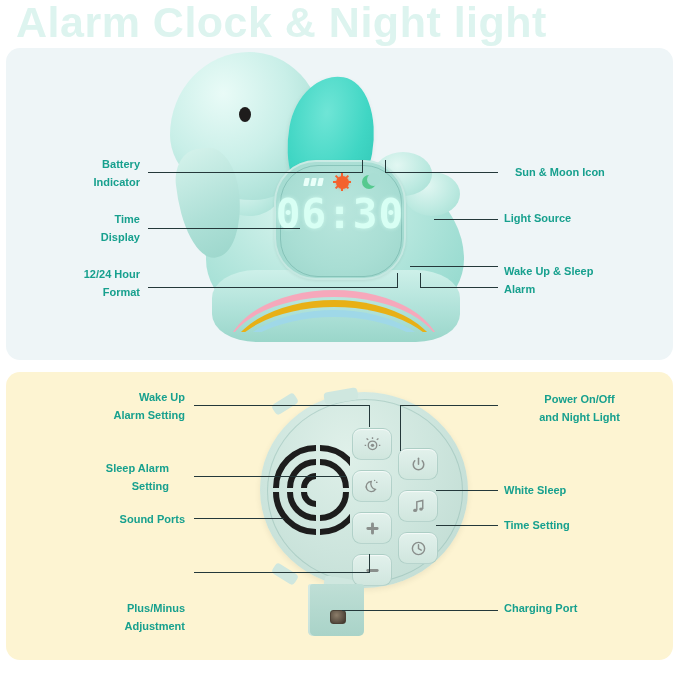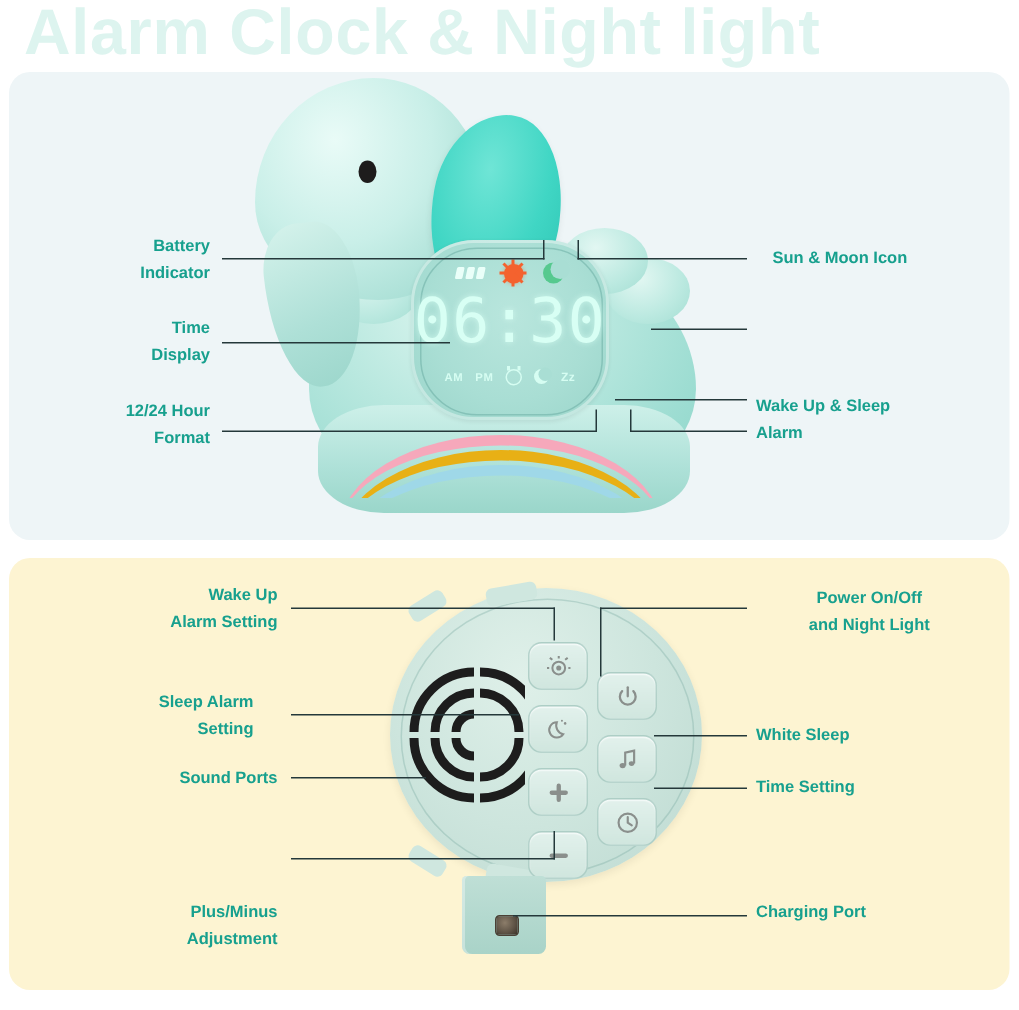--- a/index.html
+++ b/index.html
@@ -100,21 +100,21 @@
   .sun:after{transform:translate(-50%,-50%) rotate(90deg);}
   .sun i{position:absolute;left:50%;top:50%;width:18px;height:2px;background:#f4622e;transform:translate(-50%,-50%) rotate(45deg);}
   .sun i+i{transform:translate(-50%,-50%) rotate(-45deg);}
   .moonbig{position:relative;width:14px;height:14px;}
   .moonbig:before{content:"";position:absolute;left:0;top:0;width:14px;height:14px;border-radius:50%;background:#56c98f;}
   .moonbig:after{content:"";position:absolute;left:5px;top:-2px;width:13px;height:13px;border-radius:50%;background:#a9ded4;}
   .moonbig u{position:absolute;right:-1px;top:7px;width:3px;height:3px;background:#bff3dc;border-radius:50%;}
   .lcd-digits{
     position:absolute;left:0;top:30px;width:132px;text-align:center;
     font-family:"DejaVu Sans Mono", monospace;
-    font-size:41px;font-weight:400;letter-spacing:1px;color:#d8fff4;
+    font-size:41px;font-weight:700;letter-spacing:1px;color:#d8fff4;
     text-shadow:0 0 4px rgba(216,255,244,.7);
     line-height:48px;
   }
   .lcd-bot{
     position:absolute;left:0;top:84px;width:132px;height:14px;
     display:flex;align-items:center;justify-content:center;gap:8px;
     font-size:7.5px;font-weight:700;color:#d6fdf2;letter-spacing:.4px;
   }
   .mini-alarm{width:9px;height:9px;border-radius:50%;border:1.6px solid #d6fdf2;position:relative;}
   .mini-alarm:before,.mini-alarm:after{content:"";position:absolute;top:-3px;width:2px;height:3px;background:#d6fdf2;}
@@ -198,38 +198,32 @@
             <i></i>
             <i></i>
           </span>
         <span class="moonbig">
             <u></u>
           </span>
       </div>
 
       <div class="lcd-digits">06:30</div>
 
-      <div class="lcd-bot">
-        <span>AM</span>
-        <span>PM</span>
-        <span class="mini-alarm"></span>
-        <span class="mini-moon"></span>
-        <span class="mini-zz">Zz</span>
-      </div>
     </div>
   </div>
 
   <div class="lbl r" style="left:25px;top:155px;width:115px;">Battery
 Indicator</div>
   <div class="lbl r" style="left:25px;top:210px;width:115px;">Time
 Display</div>
   <div class="lbl r" style="left:20px;top:265px;width:120px;">12/24 Hour
 Format</div>
 
   <div class="lbl l" style="left:515px;top:163px;width:170px;">Sun &amp; Moon Icon</div>
+  <div class="lbl l" style="left:504px;top:209px;width:170px;">Light Source</div>
   <div class="lbl l" style="left:504px;top:262px;width:170px;">Wake Up &amp; Sleep
 Alarm</div>
 
   <div class="line" style="left:148px;top:172px;width:215px;"></div>
   <div class="vline" style="left:362px;top:160px;height:13px;"></div>
   <div class="line" style="left:148px;top:228px;width:152px;"></div>
   <div class="line" style="left:148px;top:287px;width:250px;"></div>
   <div class="vline" style="left:397px;top:273px;height:15px;"></div>
 
   <div class="line" style="left:385px;top:172px;width:113px;"></div>

